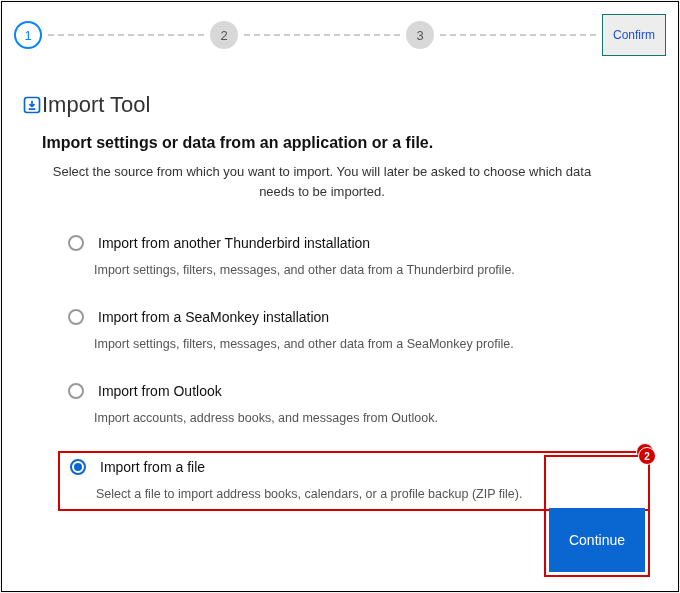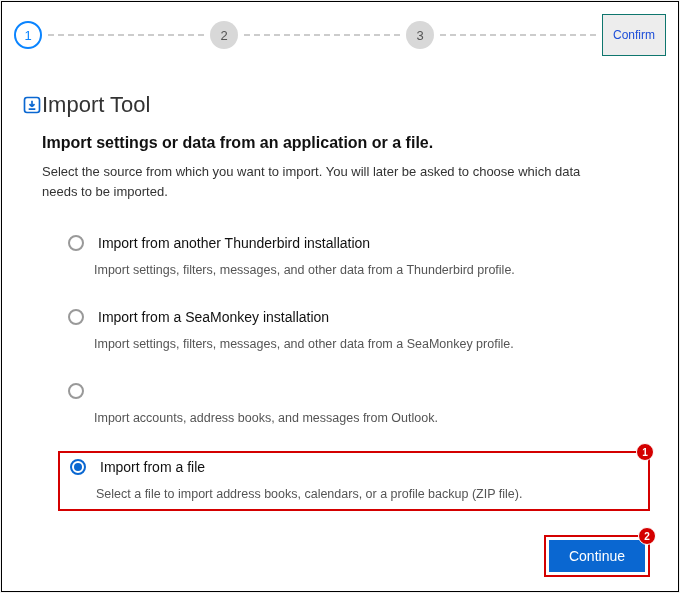--- a/index.html
+++ b/index.html
@@ -82,20 +82,21 @@
     font-weight: 600;
     color: #111;
     margin: 0 0 10px 20px;
   }
   .description {
     font-size: 13px;
     color: #333;
     margin: 8px 0 28px 20px;
     line-height: 1.5;
     max-width: 560px;
+    text-align: center;
   }
   .options {
     margin-left: 40px;
   }
   .option {
     margin-bottom: 18px;
     padding: 6px 10px 8px 6px;
     position: relative;
   }
   .option.highlighted {
@@ -162,23 +163,24 @@
   .continue-wrap {
     position: relative;
     border: 2px solid #d40000;
     padding: 3px;
     display: inline-block;
   }
   .continue-btn {
     background: #0a67d1;
     color: #fff;
     border: none;
-    padding: 8px 20px;
+    padding: 24px 20px;
     font-size: 14px;
     cursor: pointer;
+    margin-top: 48px;
   }
   .badge-2 { top: -10px; right: -8px; }
 </style>
 </head>
 <body>
 
 <div class="outer">
 
   <div class="stepper">
     <div class="step active">1</div>
@@ -216,20 +218,21 @@
         <div class="option-header">
           <div class="radio"></div>
           <div class="option-label">Import from a SeaMonkey installation</div>
         </div>
         <div class="option-desc">Import settings, filters, messages, and other data from a SeaMonkey profile.</div>
       </div>
 
       <div class="option">
         <div class="option-header">
           <div class="radio"></div>
+          <div class="option-label">Import from Outlook</div>
         </div>
         <div class="option-desc">Import accounts, address books, and messages from Outlook.</div>
       </div>
 
 
       <div class="option highlighted">
         <div class="callout-badge badge-1">1</div>
         <div class="option-header">
           <div class="radio selected"></div>
           <div class="option-label">Import from a file</div>

